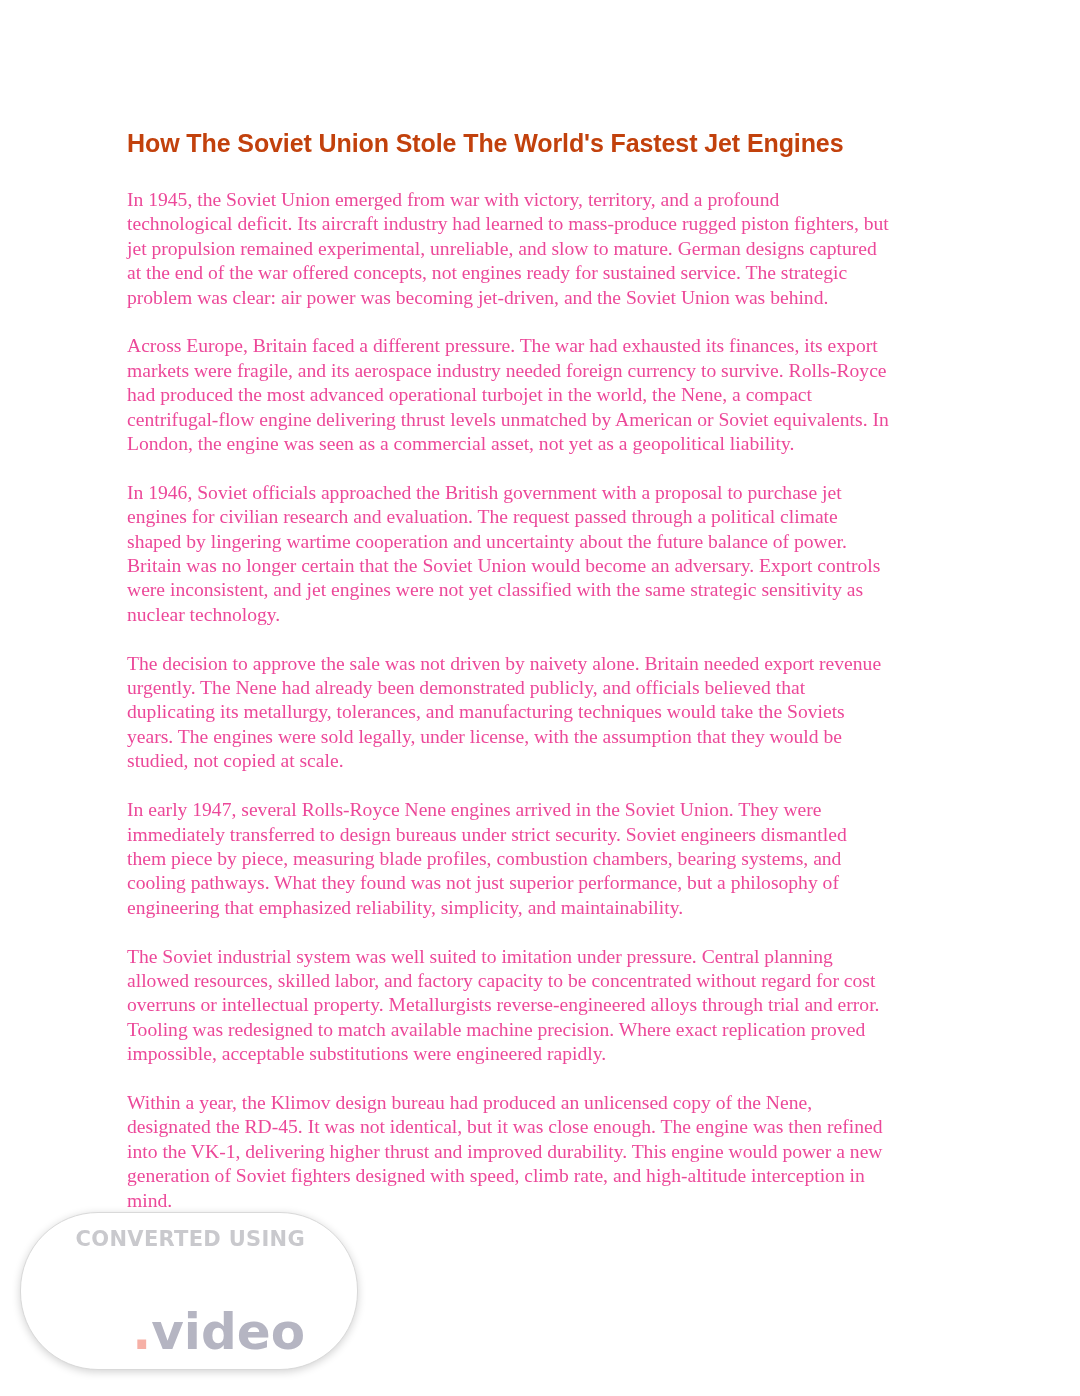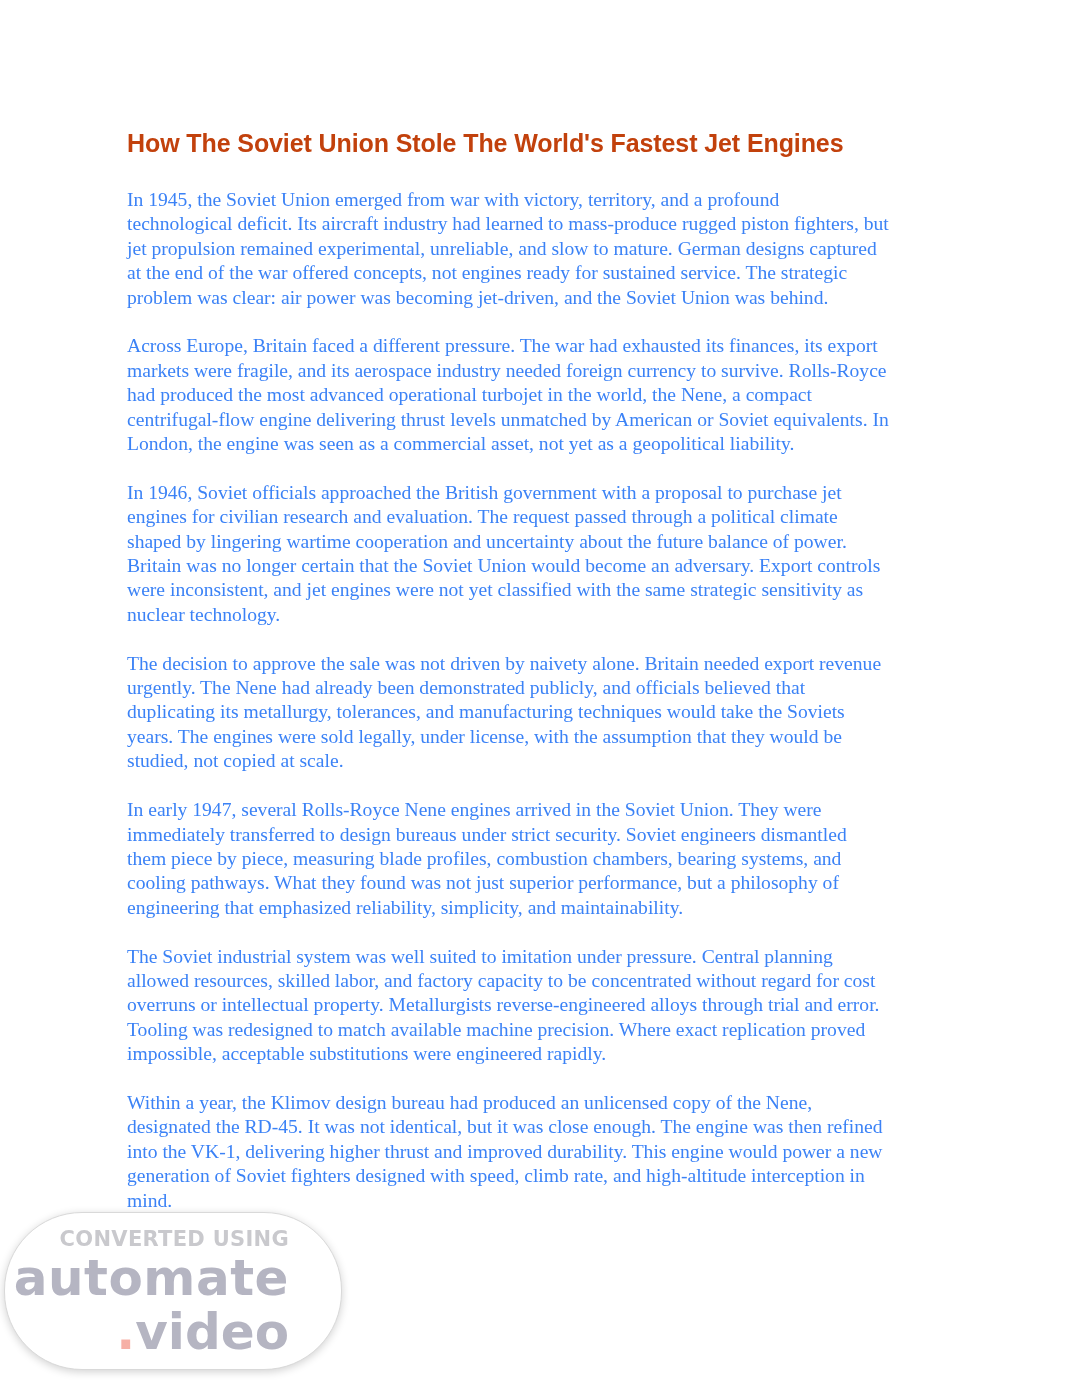--- a/index.html
+++ b/index.html
@@ -5,25 +5,25 @@
     html, body { margin: 0; padding: 0; background: #ffffff; }
     body { width: 1080px; height: 1396px; position: relative; overflow: hidden; }
     .page { position: absolute; left: 127px; top: 127px; width: 840px; }
     h1 {
       font-family: "Liberation Sans", sans-serif;
       font-weight: bold; font-size: 25px; color: #c2410c;
       margin: 0 0 29px 0; line-height: 32px; letter-spacing: -0.1px;
     }
     p {
       font-family: "Liberation Serif", serif;
-      font-size: 19.6px; line-height: 24.4px; color: #3b82f6;
+      font-size: 19.6px; line-height: 24.4px; color: #ec4899;
       margin: 0 0 24.4px 0; white-space: pre-line;
     }
     .watermark {
-      position: absolute; left: 4px; top: 1212px; width: 336px; height: 156px;
+      position: absolute; left: 20px; top: 1212px; width: 336px; height: 156px;
       border: 1px solid #d9d9d9; border-radius: 78px; background: #ffffff;
       box-shadow: 0 2px 8px rgba(0,0,0,0.18);
       font-family: "DejaVu Sans", sans-serif; text-align: center;
     }
     .wm-top { position: absolute; right: 52px; top: 14px; font-size: 21px; font-weight: bold; color: #c9c9cd; letter-spacing: 0.3px; }
     .wm-main { position: absolute; right: 52px; top: 36px; font-size: 50px; font-weight: bold; color: #b5b5c2; letter-spacing: 0.5px; }
     .wm-sub { position: absolute; right: 52px; top: 90px; font-size: 50px; font-weight: bold; color: #b5b5c2; }
     .wm-dot { color: #f6b0a6; }
   </style>
 </head>
@@ -64,15 +64,14 @@
 impossible, acceptable substitutions were engineered rapidly.</p>
   <p>Within a year, the Klimov design bureau had produced an unlicensed copy of the Nene,
 designated the RD-45. It was not identical, but it was close enough. The engine was then refined
 into the VK-1, delivering higher thrust and improved durability. This engine would power a new
 generation of Soviet fighters designed with speed, climb rate, and high-altitude interception in
 mind.</p>
 </div>
 
 <div class="watermark">
   <div class="wm-top">CONVERTED USING</div>
-  <div class="wm-main">automate</div>
   <div class="wm-sub"><span class="wm-dot">.</span><span>video</span></div>
 </div>
 
 </body></html>

